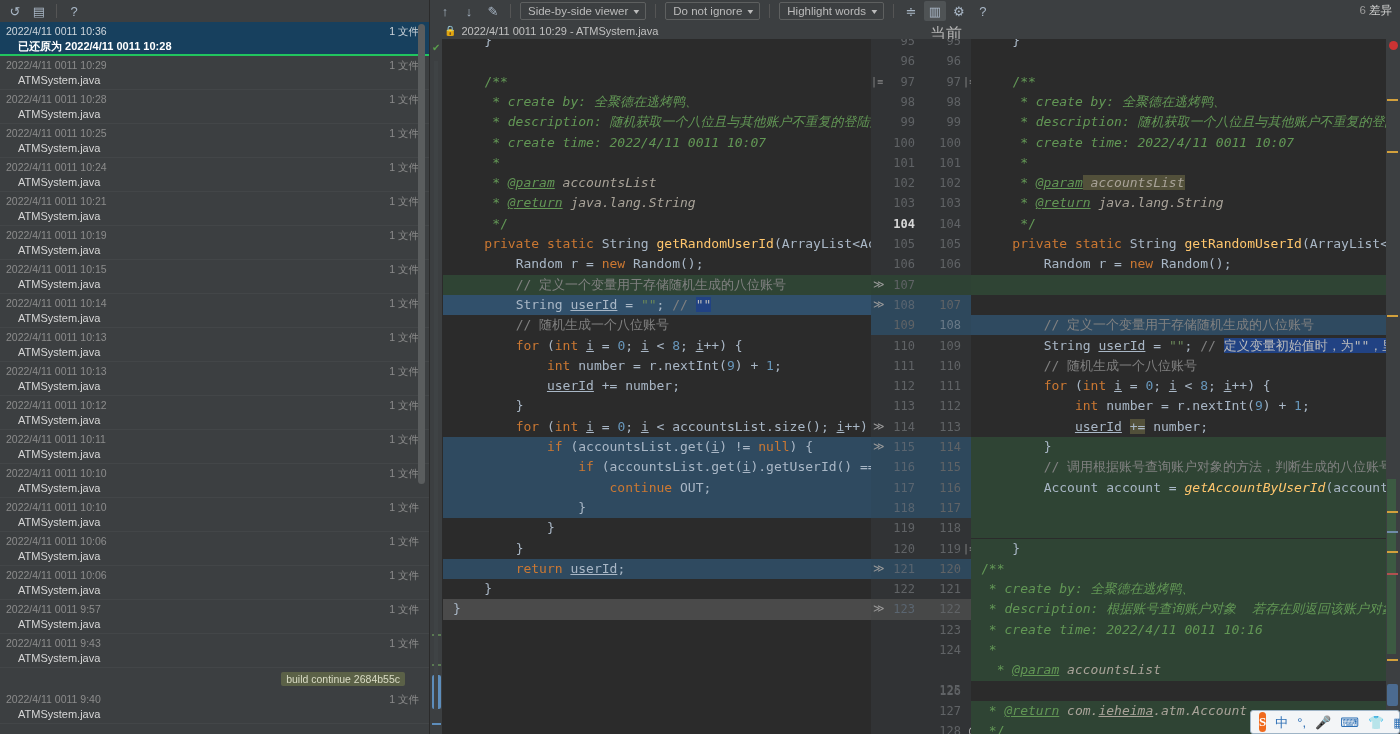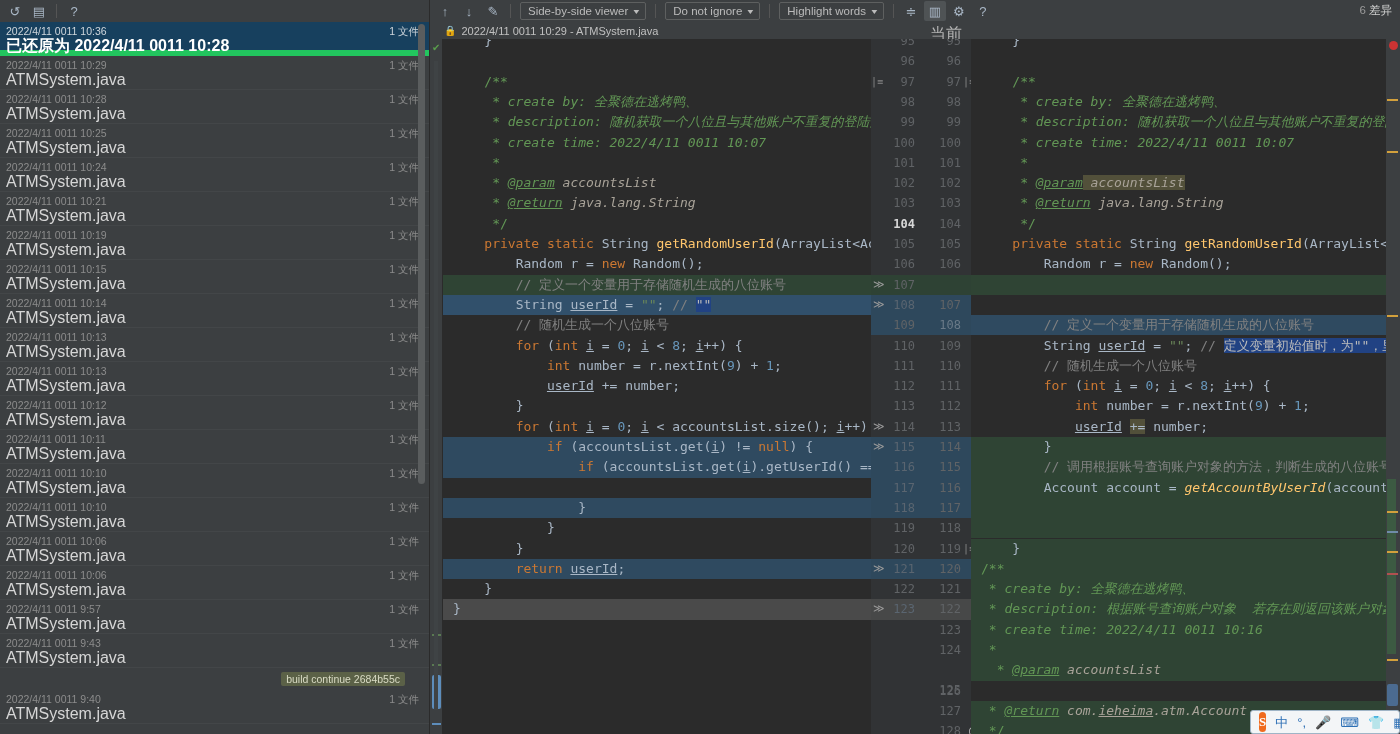--- a/index.html
+++ b/index.html
@@ -48,26 +48,27 @@
   .hist-row {
     height: 34px; padding: 2px 10px 2px 6px;
     position: relative;
     border-bottom: 1px solid #434648;
   }
   .hist-row .r1 {
     display: flex; justify-content: space-between;
     font-size: 10.5px; color: #8c8c8c; line-height: 14px;
   }
   .hist-row .r2 {
-    font-size: 16px; color: #d6d6d6; line-height: 16px;
+    font-size: 11px; color: #d6d6d6; line-height: 16px;
     font-family: "Liberation Sans", sans-serif;
+    margin-left: 12px;
   }
   .hist-row.selected {
     background: #17405e;
-    border-bottom: 6px solid #22c55e;
+    border-bottom: 2px solid #22c55e;
   }
   .hist-row.selected .r1 { color: #cfd6dc; }
   .hist-row.selected .r2 { color: #ffffff; font-weight: bold; }
   .hist-row.selected .r2 .prefix { font-weight: bold; }
 
   #build-badge {
     position: absolute;
     right: 24px;
     background: #5b6147;
     color: #d9dbc4;
@@ -438,20 +439,21 @@
           <div class="codeline bg-green" style="position: absolute; top: 235.6px; left: 0px; right: 0px;">        <span class="cmt">// 定义一个变量用于存储随机生成的八位账号</span></div>
           <div class="codeline bg-blue-soft" style="position: absolute; top: 255.9px; left: 0px; right: 0px;">        <span class="txt">String </span><span class="txt undl">userId</span><span class="txt"> = </span><span class="str">""</span><span class="txt">; </span><span class="cmt">// </span><span class="sel">""</span></div>
           <div class="codeline " style="position: absolute; top: 276.2px; left: 0px; right: 0px;">        <span class="cmt">// 随机生成一个八位账号</span></div>
           <div class="codeline " style="position: absolute; top: 296.5px; left: 0px; right: 0px;">        <span class="kw">for</span><span class="txt"> (</span><span class="kw">int</span><span class="txt"> </span><span class="txt undl">i</span><span class="txt"> = </span><span class="num">0</span><span class="txt">; </span><span class="txt undl">i</span><span class="txt"> &lt; </span><span class="num">8</span><span class="txt">; </span><span class="txt undl">i</span><span class="txt">++) {</span></div>
           <div class="codeline " style="position: absolute; top: 316.8px; left: 0px; right: 0px;">            <span class="kw">int</span><span class="txt"> number = r.nextInt(</span><span class="num">9</span><span class="txt">) + </span><span class="num">1</span><span class="txt">;</span></div>
           <div class="codeline " style="position: absolute; top: 337.1px; left: 0px; right: 0px;">            <span class="txt undl">userId</span><span class="txt"> += number;</span></div>
           <div class="codeline " style="position: absolute; top: 357.4px; left: 0px; right: 0px;">        <span class="txt">}</span></div>
           <div class="codeline " style="position: absolute; top: 377.7px; left: 0px; right: 0px;">        <span class="kw">for</span><span class="txt"> (</span><span class="kw">int</span><span class="txt"> </span><span class="txt undl">i</span><span class="txt"> = </span><span class="num">0</span><span class="txt">; </span><span class="txt undl">i</span><span class="txt"> &lt; accountsList.size(); </span><span class="txt undl">i</span><span class="txt">++) {</span></div>
           <div class="codeline bg-blue" style="position: absolute; top: 398px; left: 0px; right: 0px;">            <span class="kw">if</span><span class="txt"> (accountsList.get(</span><span class="txt undl">i</span><span class="txt">) != </span><span class="kw">null</span><span class="txt">) {</span></div>
           <div class="codeline bg-blue" style="position: absolute; top: 418.3px; left: 0px; right: 0px;">                <span class="kw">if</span><span class="txt"> (accountsList.get(</span><span class="txt undl">i</span><span class="txt">).getUserId() == </span></div>
+          <div class="codeline bg-blue" style="position: absolute; top: 438.6px; left: 0px; right: 0px;">                    <span class="kw">continue</span><span class="txt"> OUT;</span></div>
           <div class="codeline bg-blue" style="position: absolute; top: 458.9px; left: 0px; right: 0px;">                <span class="txt">}</span></div>
           <div class="codeline " style="position: absolute; top: 479.2px; left: 0px; right: 0px;">            <span class="txt">}</span></div>
           <div class="codeline " style="position: absolute; top: 499.5px; left: 0px; right: 0px;">        <span class="txt">}</span></div>
           <div class="codeline bg-blue" style="position: absolute; top: 519.8px; left: 0px; right: 0px;">        <span class="kw">return</span><span class="txt"> </span><span class="txt undl">userId</span><span class="txt">;</span></div>
           <div class="codeline " style="position: absolute; top: 540.1px; left: 0px; right: 0px;">    <span class="txt">}</span></div>
           <div class="codeline bg-grey" style="position: absolute; top: 560.4px; left: 0px; right: 0px;"><span class="txt">}</span></div>
           <div class="codeline " style="position: absolute; top: 580.7px; left: 0px; right: 0px;"></div>
           <div class="codeline " style="position: absolute; top: 601px; left: 0px; right: 0px;"></div>
           <div class="codeline " style="position: absolute; top: 621.3px; left: 0px; right: 0px;"></div>
           <div class="codeline " style="position: absolute; top: 641.6px; left: 0px; right: 0px;"></div>

